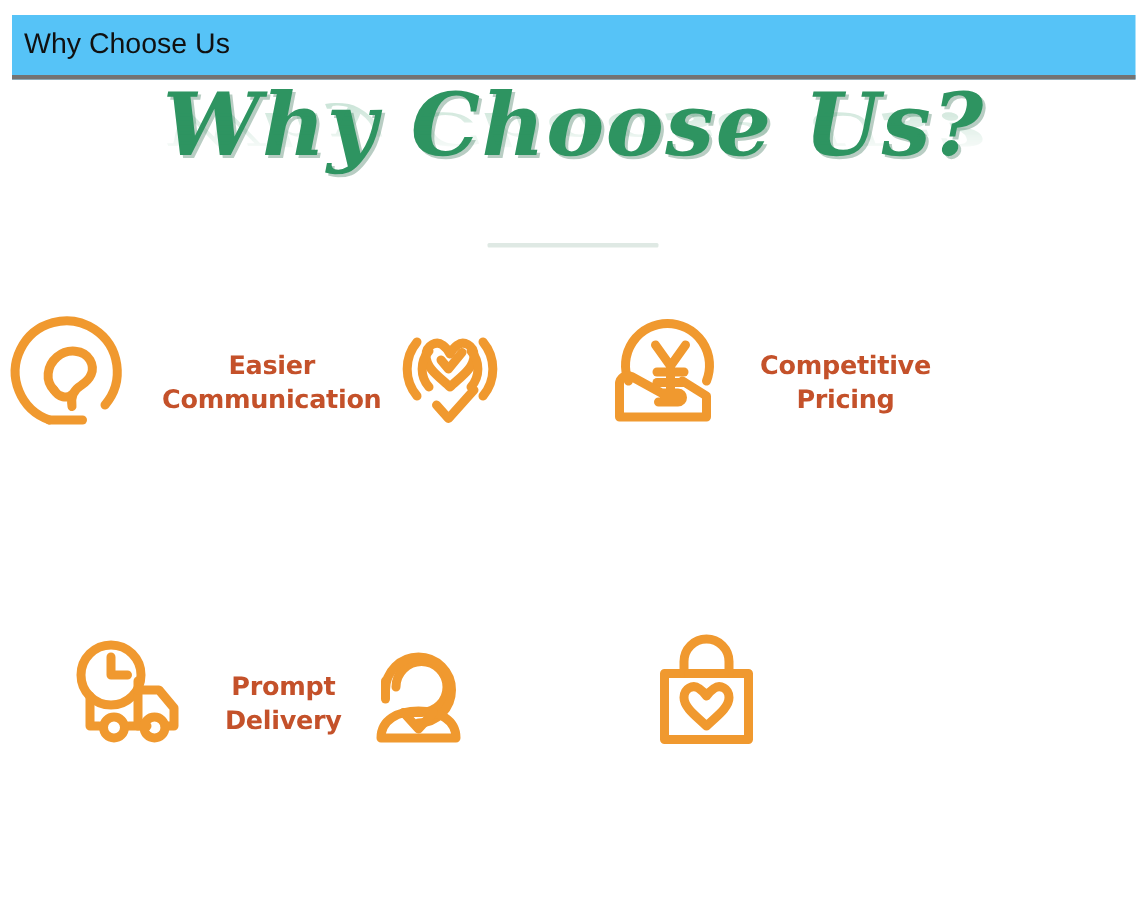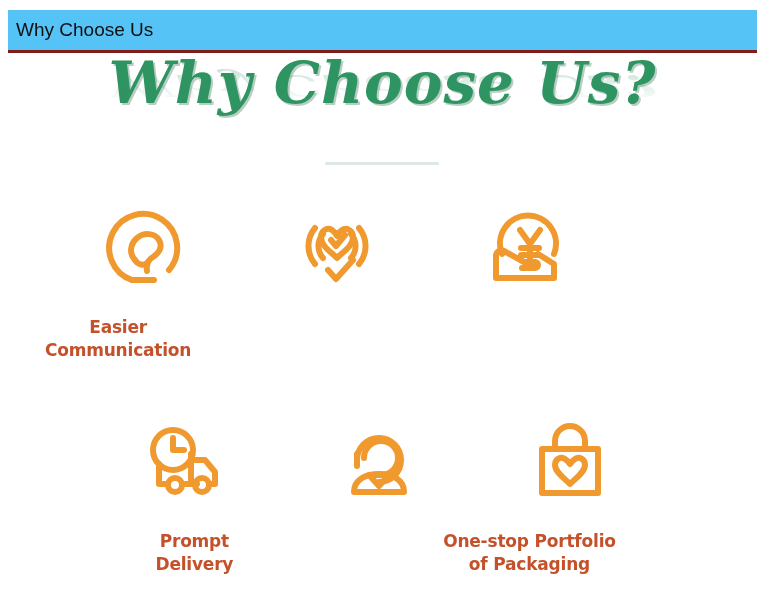--- a/index.html
+++ b/index.html
@@ -16,21 +16,21 @@
   }
 
   
   #window-header-bar {
     position: absolute;
     left: 8px;
     top: 10px;
     width: 749px;
     height: 40px;
     background: #56c3f7;
-    border-bottom: 3px solid #7f1d1d;
+    border-bottom: 3px solid #737373;
     box-sizing: content-box;
   }
   #window-title {
     position: absolute;
     left: 8px;
     top: 7px;
     font-size: 19px;
     line-height: 26px;
     color: #101010;
     font-family: "Liberation Sans", sans-serif;
@@ -94,23 +94,23 @@
     left: 0;
     width: 765px;
     display: grid;
     grid-template-columns: repeat(4, 1fr);
   }
   #feature-row-1 { top: 196px; }
   #feature-row-2 { top: 410px; padding-left: 42px; }
 
   .feature-cell {
     display: flex;
-    flex-direction: column;
-    align-items: flex-end;
+    align-items: center;
     justify-content: flex-start;
+    gap: 16px;
   }
   .feature-icon {
     height: 104px;
     display: flex;
     align-items: center;
     justify-content: center;
   }
   .feature-icon svg {
     display: block;
   }
@@ -176,20 +176,22 @@
       <svg width="92" height="92" viewBox="0 0 92 92" fill="none" stroke="#f0992f" stroke-width="6" stroke-linecap="round" stroke-linejoin="round">
         <path d="M20 52 A28 28 0 1 1 72 52"></path>
         <path d="M38 28 L48 42 L58 28"></path>
         <path d="M48 42 L48 58"></path>
         <path d="M39 46 L57 46"></path>
         <path d="M39 53 L57 53"></path>
         <path d="M14 54 C14 50 18 47 22 49 L42 60 L53 60 C57 60 57 66 53 66 L40 66"></path>
         <path d="M14 54 L14 76 L72 76 L72 62 L56 52"></path>
       </svg>
     </div>
+    <div class="feature-label">Competitive
+Pricing</div>
   </div>
 
 </div>
 
 <div class="feature-grid" id="feature-row-2">
 
   <div class="feature-cell">
     <div class="feature-icon">
       <svg width="92" height="92" viewBox="0 0 92 92" fill="none" stroke="#f0992f" stroke-width="6" stroke-linecap="round" stroke-linejoin="round">
         <circle cx="32" cy="34" r="20"></circle>
@@ -221,17 +223,15 @@
 
   <div class="feature-cell">
     <div class="feature-icon">
       <svg width="92" height="92" viewBox="0 0 92 92" fill="none" stroke="#f0992f" stroke-width="6" stroke-linecap="round" stroke-linejoin="round">
         <path d="M18 33 L74 33 L74 77 L18 77 Z"></path>
         <path d="M31 33 L31 25 A15 15 0 0 1 61 25 L61 33"></path>
         <path d="M34 33 L58 33"></path>
         <path d="M46 68 C40 62 31 56 31 49 C31 43 37 40 41 43 C44 45 46 48 46 48 C46 48 48 45 51 43 C55 40 61 43 61 49 C61 56 52 62 46 68 Z"></path>
       </svg>
     </div>
-    <div class="feature-label">One-stop Portfolio
-of Packaging</div>
   </div>
 
 </div>
 
 </body></html>

